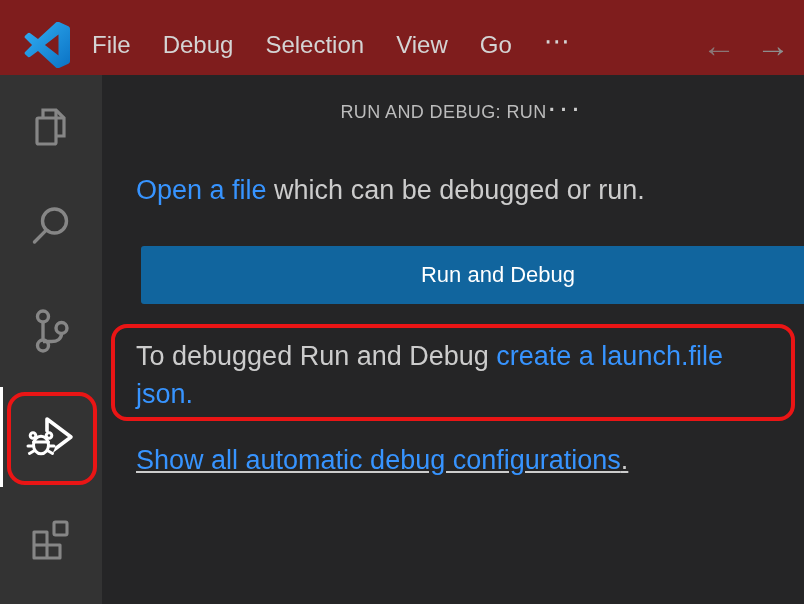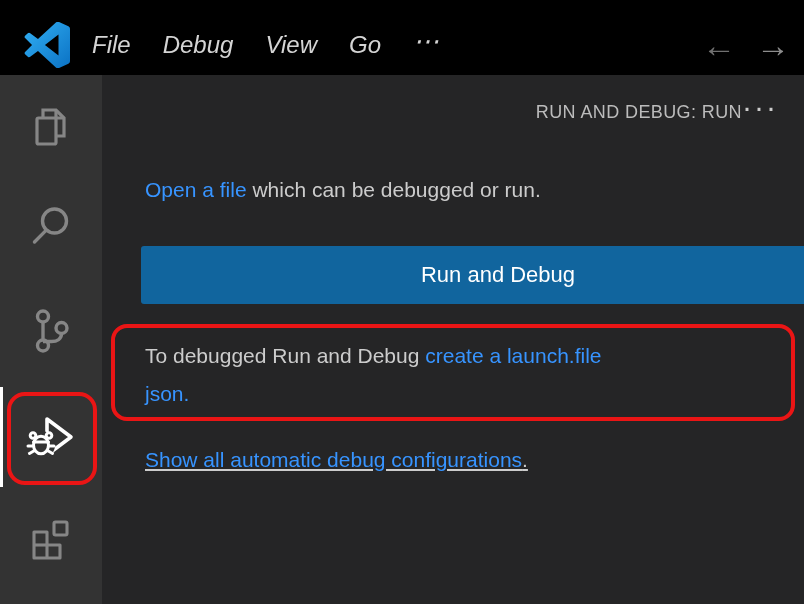--- a/index.html
+++ b/index.html
@@ -12,24 +12,23 @@
     height: 604px;
     overflow: hidden;
     background: #252526;
   }
 
   
   .titlebar {
     position: absolute;
     left: 0; top: 0;
     width: 804px; height: 89px;
-    background: #000000;
+    background: #7f1d1d;
     display: flex;
     align-items: center;
-    font-style: italic;
   }
   .logo-wrap {
     width: 46px; height: 46px;
     margin-left: 24px;
     flex: 0 0 auto;
   }
   .menubar {
     display: flex;
     align-items: center;
     gap: 32px;
@@ -84,39 +83,39 @@
     width: 702px; height: 529px;
     background: #252526;
     color: #cccccc;
   }
   .panel-header {
     position: absolute;
     left: 43px; top: 27px;
     right: 26px;
     display: flex;
     align-items: flex-start;
-    justify-content: flex-end;
+    justify-content: center;
   }
   .panel-title {
     font-size: 18px;
     letter-spacing: .4px;
     color: #bcbcbc;
   }
   .panel-more {
     font-size: 30px;
     line-height: 14px;
     letter-spacing: 2px;
     color: #cccccc;
     cursor: pointer;
     margin-top: -2px;
   }
   .body-text {
     position: absolute;
-    left: 43px;
-    font-size: 21px;
+    left: 34px;
+    font-size: 27px;
     line-height: 38px;
     color: #cccccc;
   }
   .intro { top: 100px; width: 640px; line-height: 30px; }
   .customize { top: 262px; width: 630px; }
   .show-config { top: 366px; width: 640px; text-decoration: underline; }
   a.link { color: #3794ff; text-decoration: none; cursor: pointer; }
 
   .run-debug-btn {
     position: absolute;
@@ -162,20 +161,21 @@
             <stop offset="0" stop-color="#32b0f4"></stop>
             <stop offset="1" stop-color="#0b72c4"></stop>
           </linearGradient>
         </defs>
         <path fill="url(#vslg)" fill-rule="evenodd" d="M96.5 9.4 76.2 0.1a6 6 0 0 0-6.9 1.2L30.4 37.2 13.5 24.4a4 4 0 0 0-5.2.2L2.9 29.5a4 4 0 0 0 0 6L17.5 50 2.9 64.5a4 4 0 0 0 0 6l5.4 4.9a4 4 0 0 0 5.2.2l16.9-12.8 38.9 35.9a6 6 0 0 0 6.9 1.2l20.3-9.3a6 6 0 0 0 3.5-5.5V14.9a6 6 0 0 0-3.5-5.5ZM75 72.6 45.5 50 75 27.4Z"></path>
       </svg>
     </div>
     <nav class="menubar">
       <span class="menu-item">File</span>
       <span class="menu-item">Debug</span>
+      <span class="menu-item">Selection</span>
       <span class="menu-item">View</span>
       <span class="menu-item">Go</span>
       <span class="menu-item more">⋯</span>
     </nav>
     <div class="nav-arrows">
       <span class="arrow back">←</span>
       <span class="arrow fwd">→</span>
     </div>
   </header>
 

